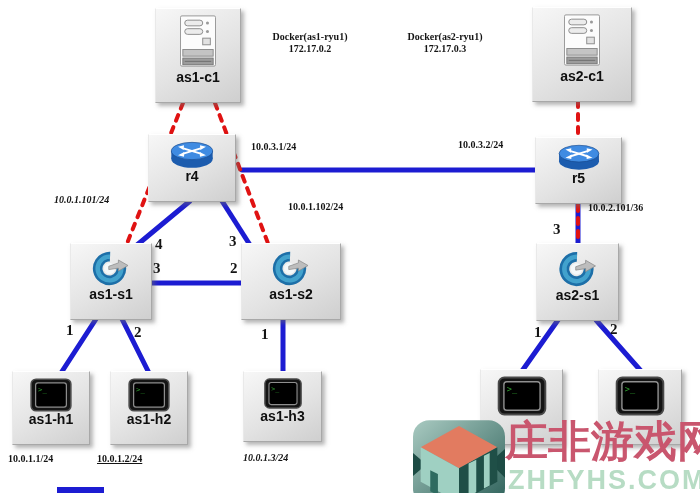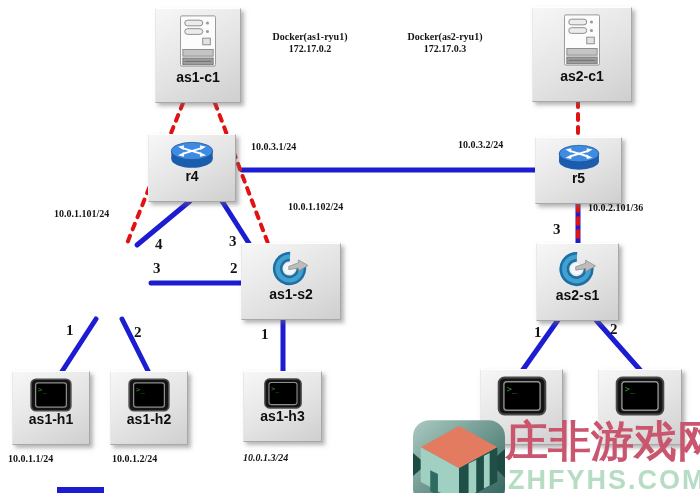--- a/index.html
+++ b/index.html
@@ -109,20 +109,29 @@
         <line x1="20" y1="11" x2="46" y2="19"></line>
         <polygon points="12,21.5 21.5,16.5 21,23.5" stroke="none"></polygon>
         <polygon points="54,8.5 45,6.5 45.5,13.5" stroke="none"></polygon>
         <polygon points="12,8.5 21,6.5 20.5,13.5" stroke="none"></polygon>
         <polygon points="54,21.5 44.5,16.5 45,23.5" stroke="none"></polygon>
       </g>
     </svg>
     <div class="nlabel">r5</div>
   </div>
 
+  <div class="node" style="left:70px;top:243px;width:82px;height:77px;">
+    <svg width="54" height="50" viewBox="0 0 54 50">
+      <circle cx="25" cy="25" r="16" fill="none" stroke="#1d6fa8" stroke-width="13" stroke-dasharray="79 22" transform="rotate(-12 25 25)"></circle>
+      <circle cx="25" cy="25" r="16" fill="none" stroke="#4fb3d9" stroke-width="6" stroke-dasharray="79 22" transform="rotate(-12 25 25)" opacity="0.75"></circle>
+      <circle cx="25" cy="25" r="7.5" fill="#f4f8fa"></circle>
+      <polygon points="24,22 37,17.5 37,13.5 50,21 37,28.5 37,24.5 24,26.5" fill="#bdbdbd" stroke="#8a8a8a" stroke-width="1"></polygon>
+    </svg>
+    <div class="nlabel">as1-s1</div>
+  </div>
 
   <div class="node" style="left:241px;top:243px;width:100px;height:77px;">
     <svg width="54" height="50" viewBox="0 0 54 50">
       <circle cx="25" cy="25" r="16" fill="none" stroke="#1d6fa8" stroke-width="13" stroke-dasharray="79 22" transform="rotate(-12 25 25)"></circle>
       <circle cx="25" cy="25" r="16" fill="none" stroke="#4fb3d9" stroke-width="6" stroke-dasharray="79 22" transform="rotate(-12 25 25)" opacity="0.75"></circle>
       <circle cx="25" cy="25" r="7.5" fill="#f4f8fa"></circle>
       <polygon points="24,22 37,17.5 37,13.5 50,21 37,28.5 37,24.5 24,26.5" fill="#bdbdbd" stroke="#8a8a8a" stroke-width="1"></polygon>
     </svg>
     <div class="nlabel">as1-s2</div>
   </div>
@@ -184,25 +193,25 @@
     <div>Docker(as1-ryu1)</div>
     <div>172.17.0.2</div>
   </div>
   <div class="txt docker" style="left:380px;top:31px;width:130px;">
     <div>Docker(as2-ryu1)</div>
     <div>172.17.0.3</div>
   </div>
 
   <span class="txt" style="left:251px;top:141px;">10.0.3.1/24</span>
   <span class="txt" style="left:449px;top:139px;margin-left:9px;">10.0.3.2/24</span>
-  <span class="txt" style="left:54px;top:208px;">10.0.1.101/24</span>
+  <span class="txt" style="left:54px;top:194px;font-style:italic;">10.0.1.101/24</span>
   <span class="txt" style="left:246px;top:201px;margin-left:42px;">10.0.1.102/24</span>
   <span class="txt" style="left:588px;top:202px;">10.0.2.101/36</span>
   <span class="txt" style="left:8px;top:453px;font-family:Liberation Serif, serif;">10.0.1.1/24</span>
-  <span class="txt" style="left:112px;top:453px;">10.0.1.2/24</span>
+  <span class="txt" style="left:97px;top:453px;text-decoration:underline;">10.0.1.2/24</span>
   <span class="txt" style="left:243px;top:452px;font-style:italic;">10.0.1.3/24</span>
 
   <span class="port" style="left:155px;top:236px;">4</span>
   <span class="port" style="left:229px;top:233px;">3</span>
   <span class="port" style="left:153px;top:260px;">3</span>
   <span class="port" style="left:230px;top:260px;">2</span>
   <span class="port" style="left:66px;top:322px;">1</span>
   <span class="port" style="left:134px;top:324px;">2</span>
   <span class="port" style="left:261px;top:326px;">1</span>
   <span class="port" style="left:553px;top:221px;">3</span>

